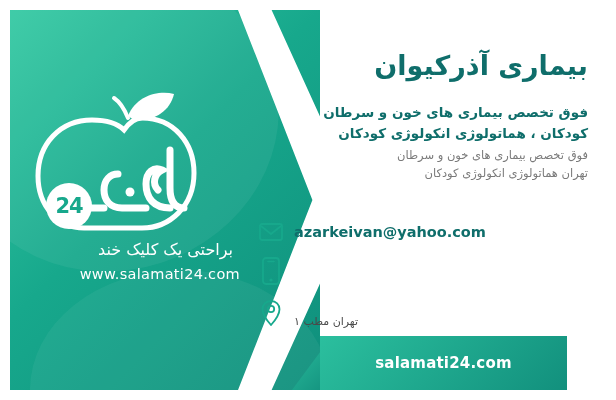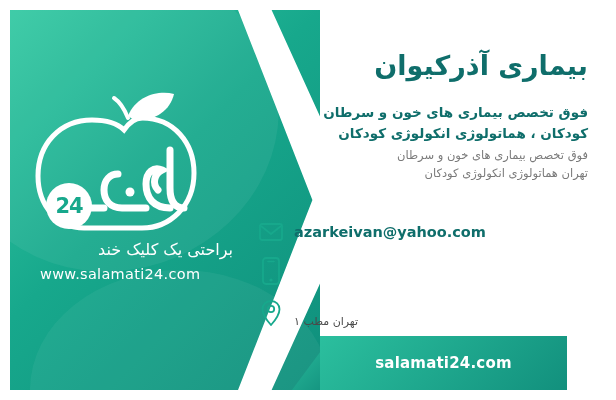--- a/index.html
+++ b/index.html
@@ -109,21 +109,21 @@
     font-size: 16px;
     color: #ffffff;
     letter-spacing: 1px;
     direction: rtl;
   }
   .logo-url {
     position: absolute;
     left: 16px;
     top: 178px;
     width: 200px;
-    text-align: left;
+    text-align: right;
     font-size: 14.5px;
     color: #ffffff;
     direction: ltr;
     letter-spacing: 0.3px;
   }
   
   .name {
     position: absolute;
     right: 18px;
     top: 40px;

